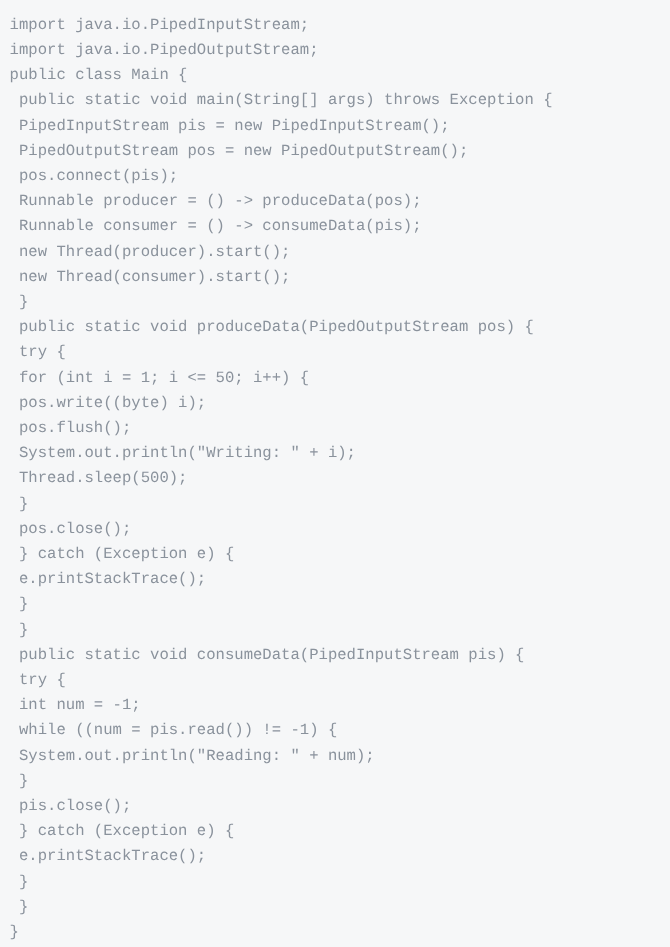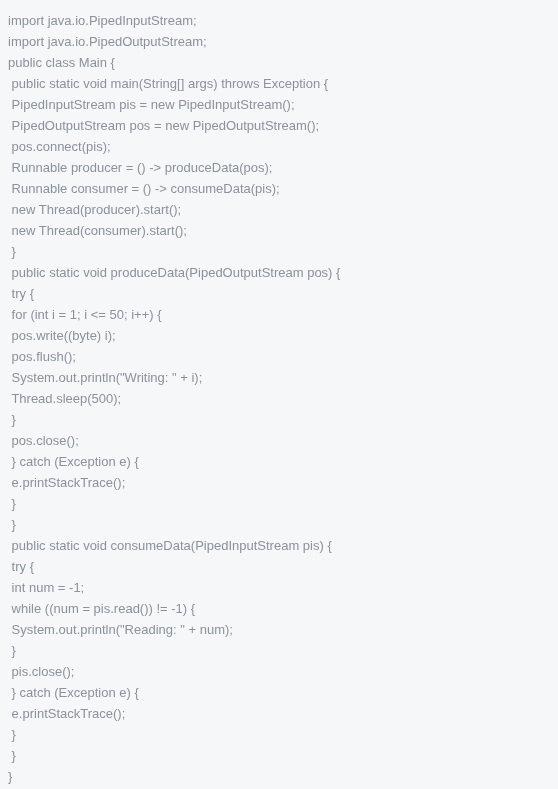--- a/index.html
+++ b/index.html
@@ -11,21 +11,21 @@
       background-color: #f6f7f8;
       font-family: 'Consolas', 'Monaco', 'Courier New', monospace;
       font-size: 13px;
       line-height: 21px;
       color: #8a929c;
       padding: 10px 8px;
       width: 558px;
     }
     pre {
       white-space: pre;
-      font-family: Liberation Sans, sans-serif;
+      font-family: Liberation Mono, monospace;
     }
     .code-line {
       display: block;
     }
   </style>
 </head>
 <body>
 
 <pre><span class="code-line">import java.io.PipedInputStream;</span><span class="code-line">import java.io.PipedOutputStream;</span><span class="code-line">public class Main {</span><span class="code-line"> public static void main(String[] args) throws Exception {</span><span class="code-line"> PipedInputStream pis = new PipedInputStream();</span><span class="code-line"> PipedOutputStream pos = new PipedOutputStream();</span><span class="code-line"> pos.connect(pis);</span><span class="code-line"> Runnable producer = () -&gt; produceData(pos);</span><span class="code-line"> Runnable consumer = () -&gt; consumeData(pis);</span><span class="code-line"> new Thread(producer).start();</span><span class="code-line"> new Thread(consumer).start();</span><span class="code-line"> }</span><span class="code-line"> public static void produceData(PipedOutputStream pos) {</span><span class="code-line"> try {</span><span class="code-line"> for (int i = 1; i &lt;= 50; i++) {</span><span class="code-line"> pos.write((byte) i);</span><span class="code-line"> pos.flush();</span><span class="code-line"> System.out.println("Writing: " + i);</span><span class="code-line"> Thread.sleep(500);</span><span class="code-line"> }</span><span class="code-line"> pos.close();</span><span class="code-line"> } catch (Exception e) {</span><span class="code-line"> e.printStackTrace();</span><span class="code-line"> }</span><span class="code-line"> }</span><span class="code-line"> public static void consumeData(PipedInputStream pis) {</span><span class="code-line"> try {</span><span class="code-line"> int num = -1;</span><span class="code-line"> while ((num = pis.read()) != -1) {</span><span class="code-line"> System.out.println("Reading: " + num);</span><span class="code-line"> }</span><span class="code-line"> pis.close();</span><span class="code-line"> } catch (Exception e) {</span><span class="code-line"> e.printStackTrace();</span><span class="code-line"> }</span><span class="code-line"> }</span><span class="code-line">}</span></pre>
 

